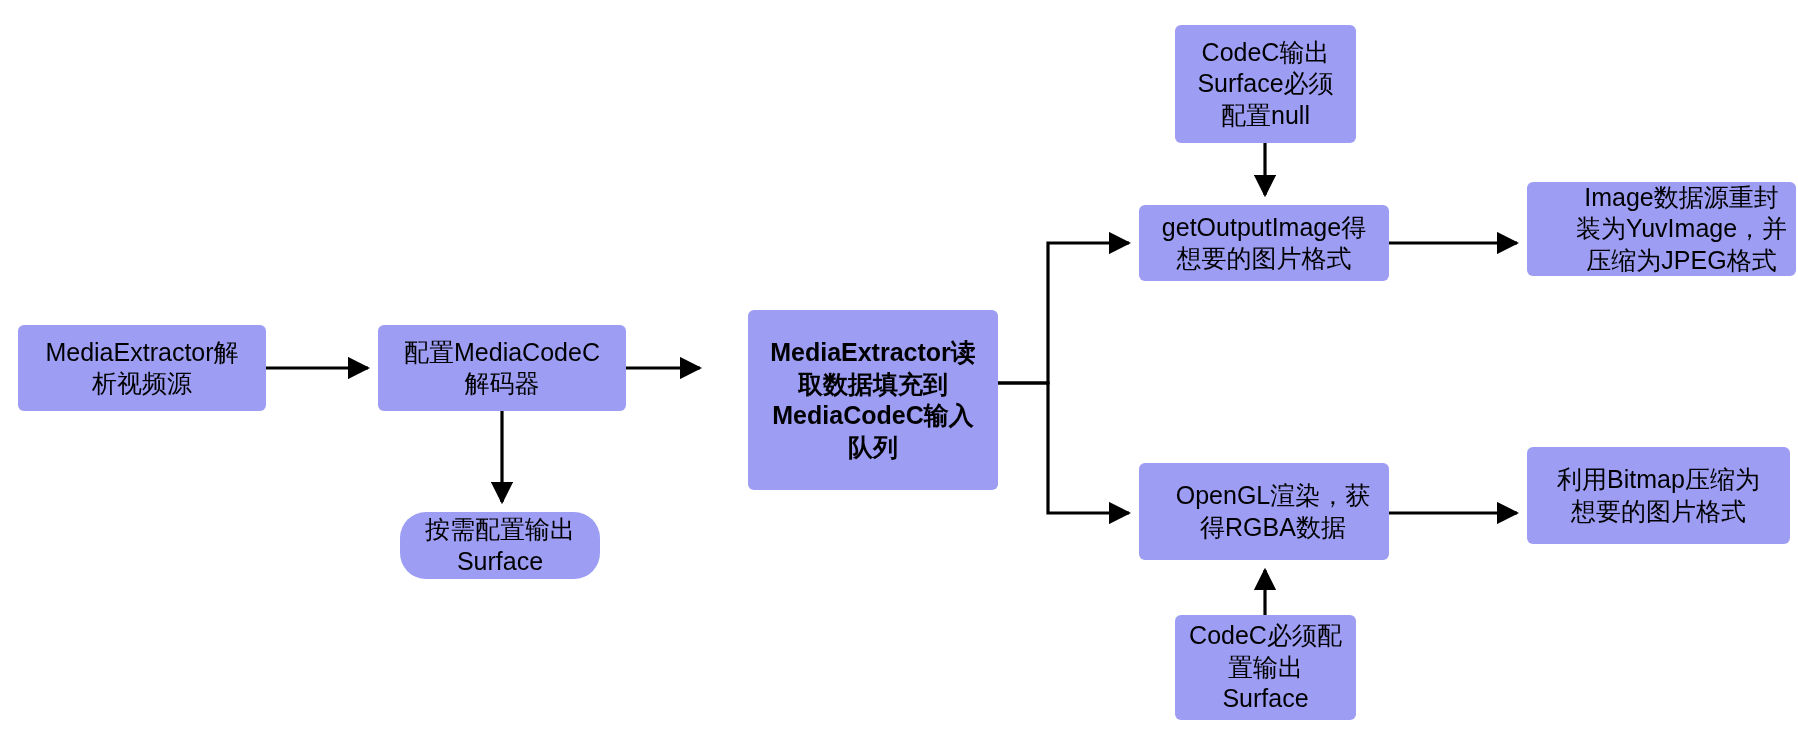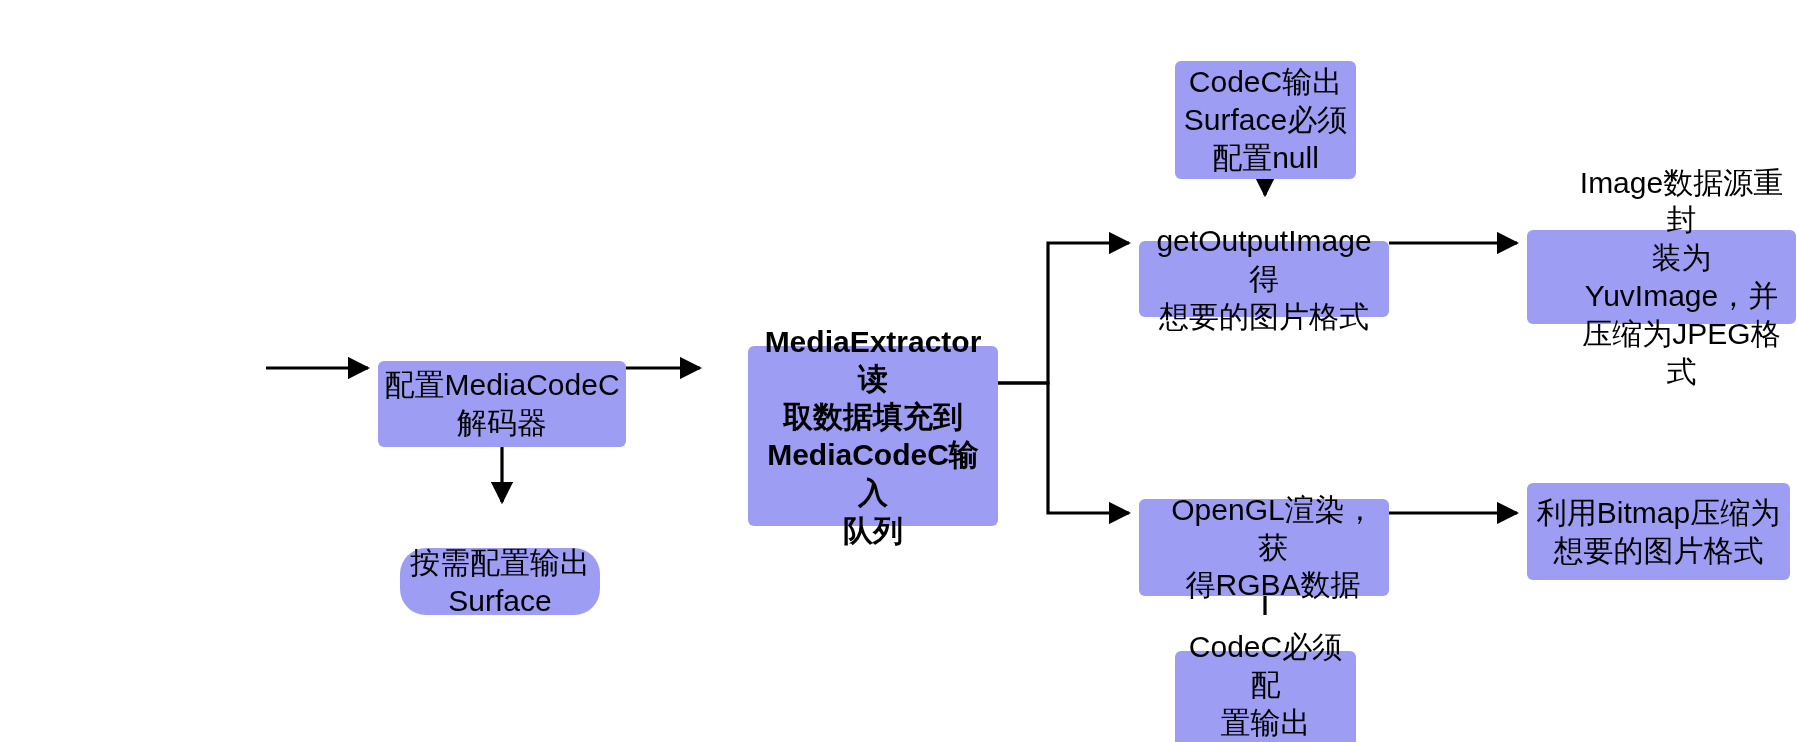--- a/index.html
+++ b/index.html
@@ -28,35 +28,34 @@
   .node {
     position: absolute;
     box-sizing: border-box;
     background: #9d9df4;
     border-radius: 6px;
     display: flex;
     align-items: center;
     justify-content: center;
     text-align: center;
     color: #000000;
-    font-size: 30px;
+    font-size: 25px;
     line-height: 1.26;
     letter-spacing: 0px;
     white-space: pre-line;
     padding: 2px 6px;
-    margin-top: 36px;
   }
   
   .n-extract      { left: 18px;   top: 325px; width: 248px; height: 86px; }
   .n-configcodec  { left: 378px;  top: 325px; width: 248px; height: 86px; }
   .n-fillqueue    { left: 748px;  top: 310px; width: 250px; height: 180px; font-weight: bold; }
   .n-optsurface   { left: 400px;  top: 512px; width: 200px; height: 67px; border-radius: 26px; }
   .n-nullsurface  { left: 1175px; top: 25px;  width: 181px; height: 118px; }
   .n-getimage     { left: 1139px; top: 205px; width: 250px; height: 76px; }
-  .n-yuvjpeg      { left: 1527px; top: 194px; width: 269px; height: 94px; padding-left: 46px; }
+  .n-yuvjpeg      { left: 1527px; top: 182px; width: 269px; height: 94px; padding-left: 46px; }
   .n-opengl       { left: 1139px; top: 463px; width: 250px; height: 97px; padding-left: 24px; }
   .n-bitmap       { left: 1527px; top: 447px; width: 263px; height: 97px; }
   .n-mustsurface  { left: 1175px; top: 615px; width: 181px; height: 105px; }
 </style>
 </head>
 <body>
 
 <div id="canvas">
 
   <svg id="edges" viewBox="0 0 1798 742" width="1798" height="742" xmlns="http://www.w3.org/2000/svg">
@@ -96,20 +95,22 @@
 
     <g>
       <path d="M 1265 143 L 1265 195" stroke="#000000" stroke-width="3.2" fill="none" marker-end="url(#arrow)"></path>
     </g>
 
     <g>
       <path d="M 1265 615 L 1265 570" stroke="#000000" stroke-width="3.2" fill="none" marker-end="url(#arrow)"></path>
     </g>
   </svg>
 
+  <div class="node n-extract">MediaExtractor解
+析视频源</div>
 
   <div class="node n-configcodec">配置MediaCodeC
 解码器</div>
 
   <div class="node n-fillqueue">MediaExtractor读
 取数据填充到
 MediaCodeC输入
 队列</div>
 
   <div class="node n-optsurface">按需配置输出

